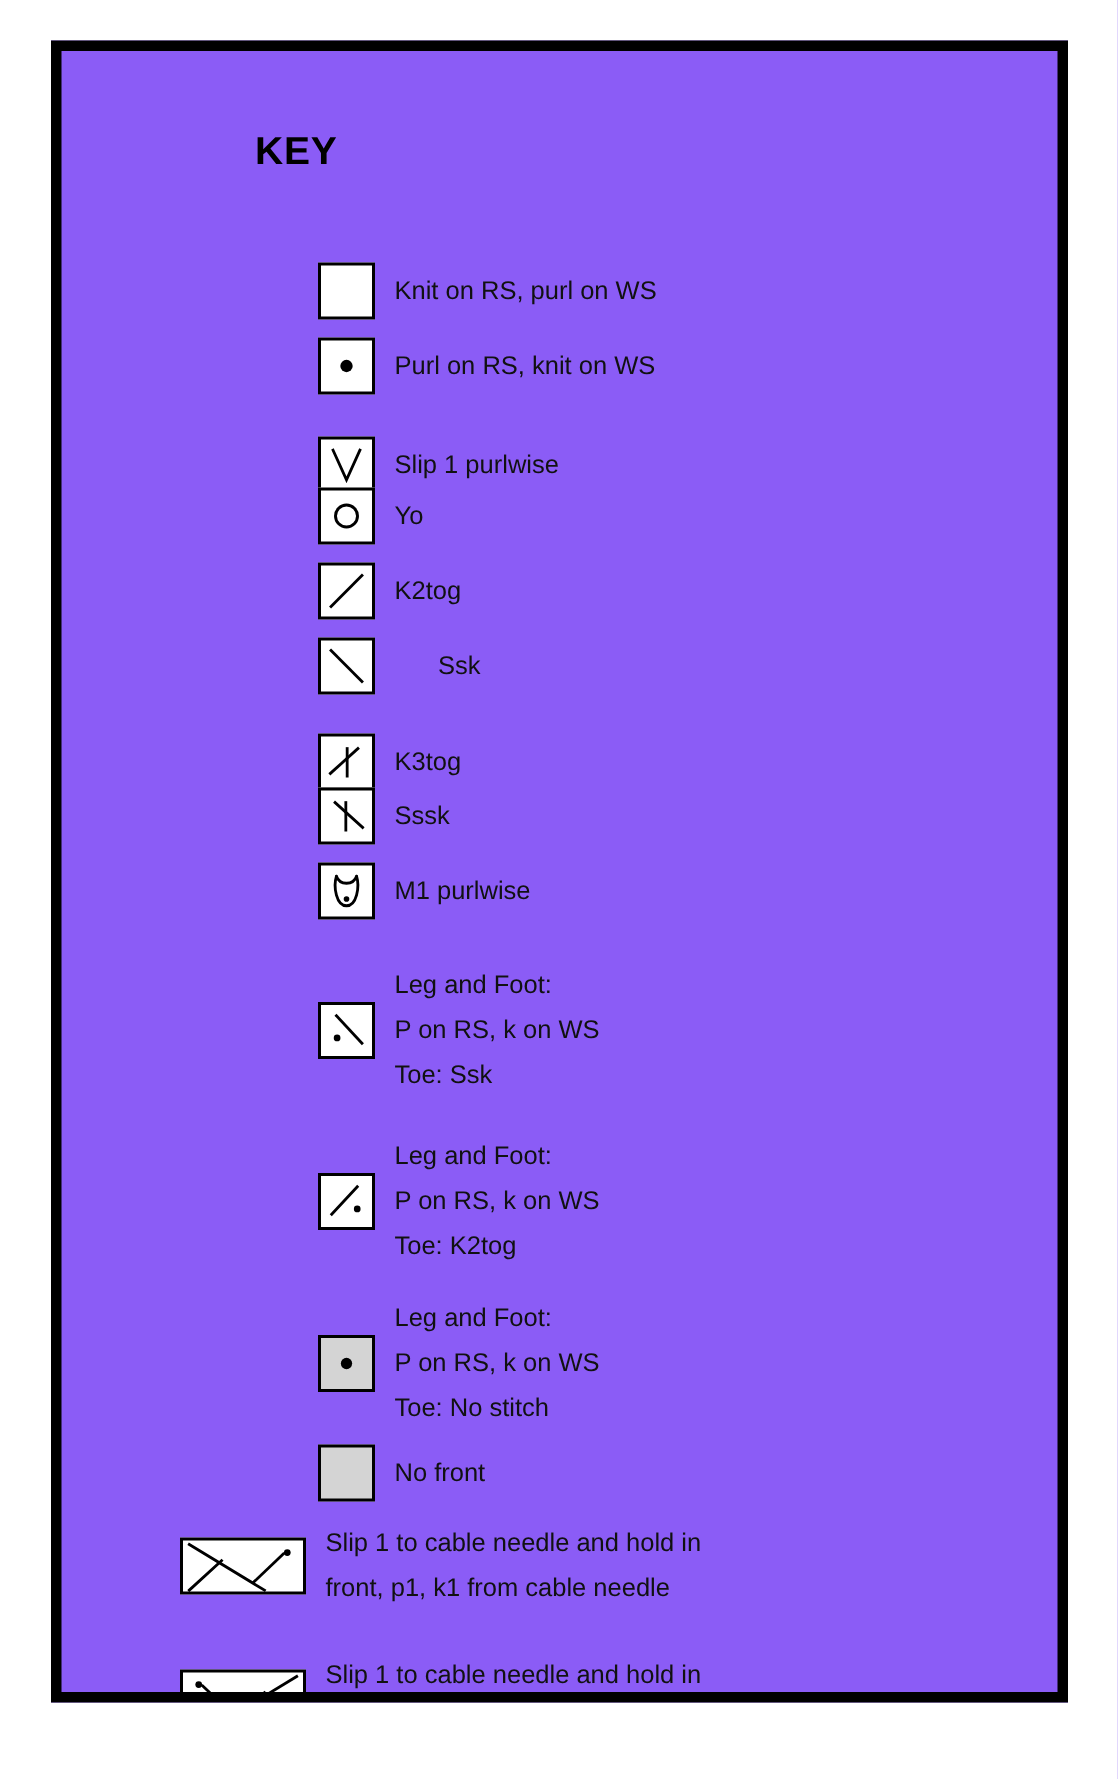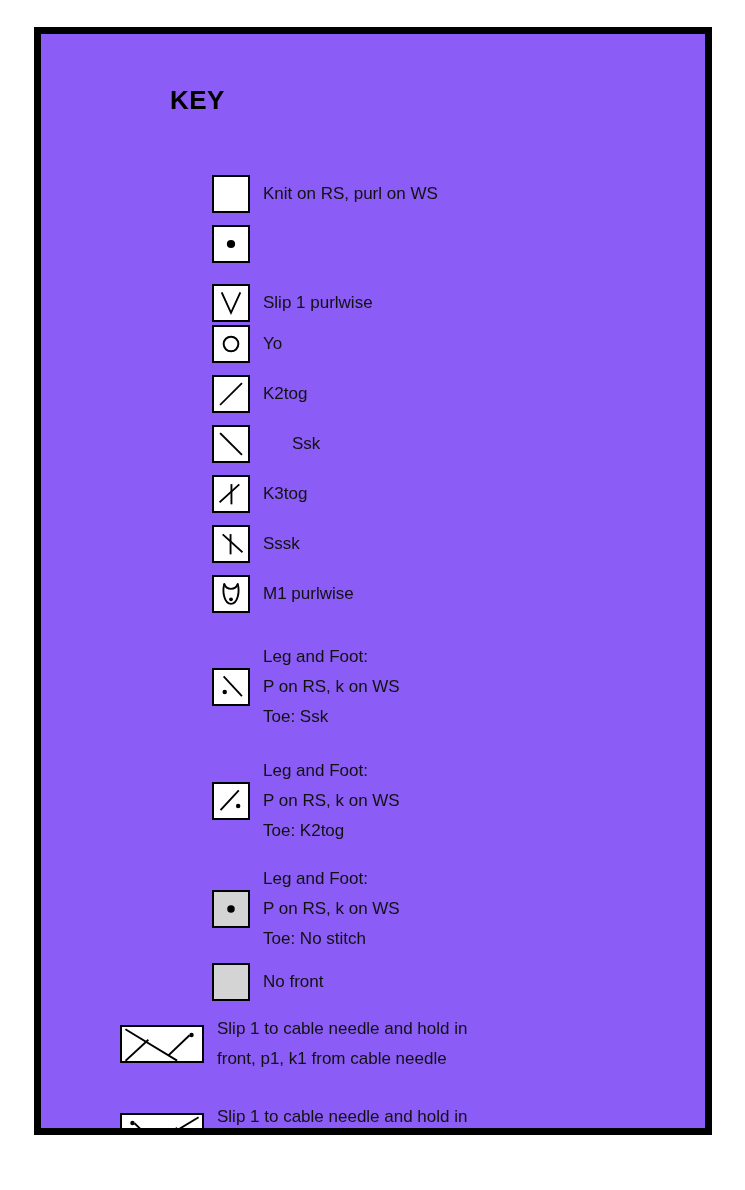--- a/index.html
+++ b/index.html
@@ -110,23 +110,24 @@
     </div>
 
     <div class="key-row" style="top:191px;">
       <div class="sym-slot">
         <div class="cell">
           <svg viewBox="0 0 38 38" aria-hidden="true">
             <circle cx="19" cy="19" r="4.6" fill="#000"></circle>
           </svg>
         </div>
       </div>
-    </div>
-
-    <div class="key-row" style="top:250px;">
+      <div class="row-label">Purl on RS, knit on WS</div>
+    </div>
+
+    <div class="key-row" style="top:257px;">
       <div class="sym-slot">
         <div class="cell">
           <svg viewBox="0 0 38 38" aria-hidden="true">
             <polyline points="9,8 19,30 29,8" fill="none" stroke="#000" stroke-width="2.1" stroke-linecap="square"></polyline>
           </svg>
         </div>
       </div>
       <div class="row-label">Slip 1 purlwise</div>
     </div>
 
@@ -156,21 +157,21 @@
       <div class="sym-slot">
         <div class="cell">
           <svg viewBox="0 0 38 38" aria-hidden="true">
             <line x1="7.5" y1="7.5" x2="30.5" y2="30.5" stroke="#000" stroke-width="2.1" stroke-linecap="square"></line>
           </svg>
         </div>
       </div>
       <div class="row-label">Ssk</div>
     </div>
 
-    <div class="key-row" style="top:441px;">
+    <div class="key-row" style="top:455px;">
       <div class="sym-slot">
         <div class="cell">
           <svg viewBox="0 0 38 38" aria-hidden="true">
             <line x1="7" y1="27.5" x2="27.5" y2="9" stroke="#000" stroke-width="2.1" stroke-linecap="square"></line>
             <line x1="19.5" y1="9" x2="19.5" y2="29.5" stroke="#000" stroke-width="2.1" stroke-linecap="square"></line>
           </svg>
         </div>
       </div>
       <div class="row-label">K3tog</div>
     </div>

